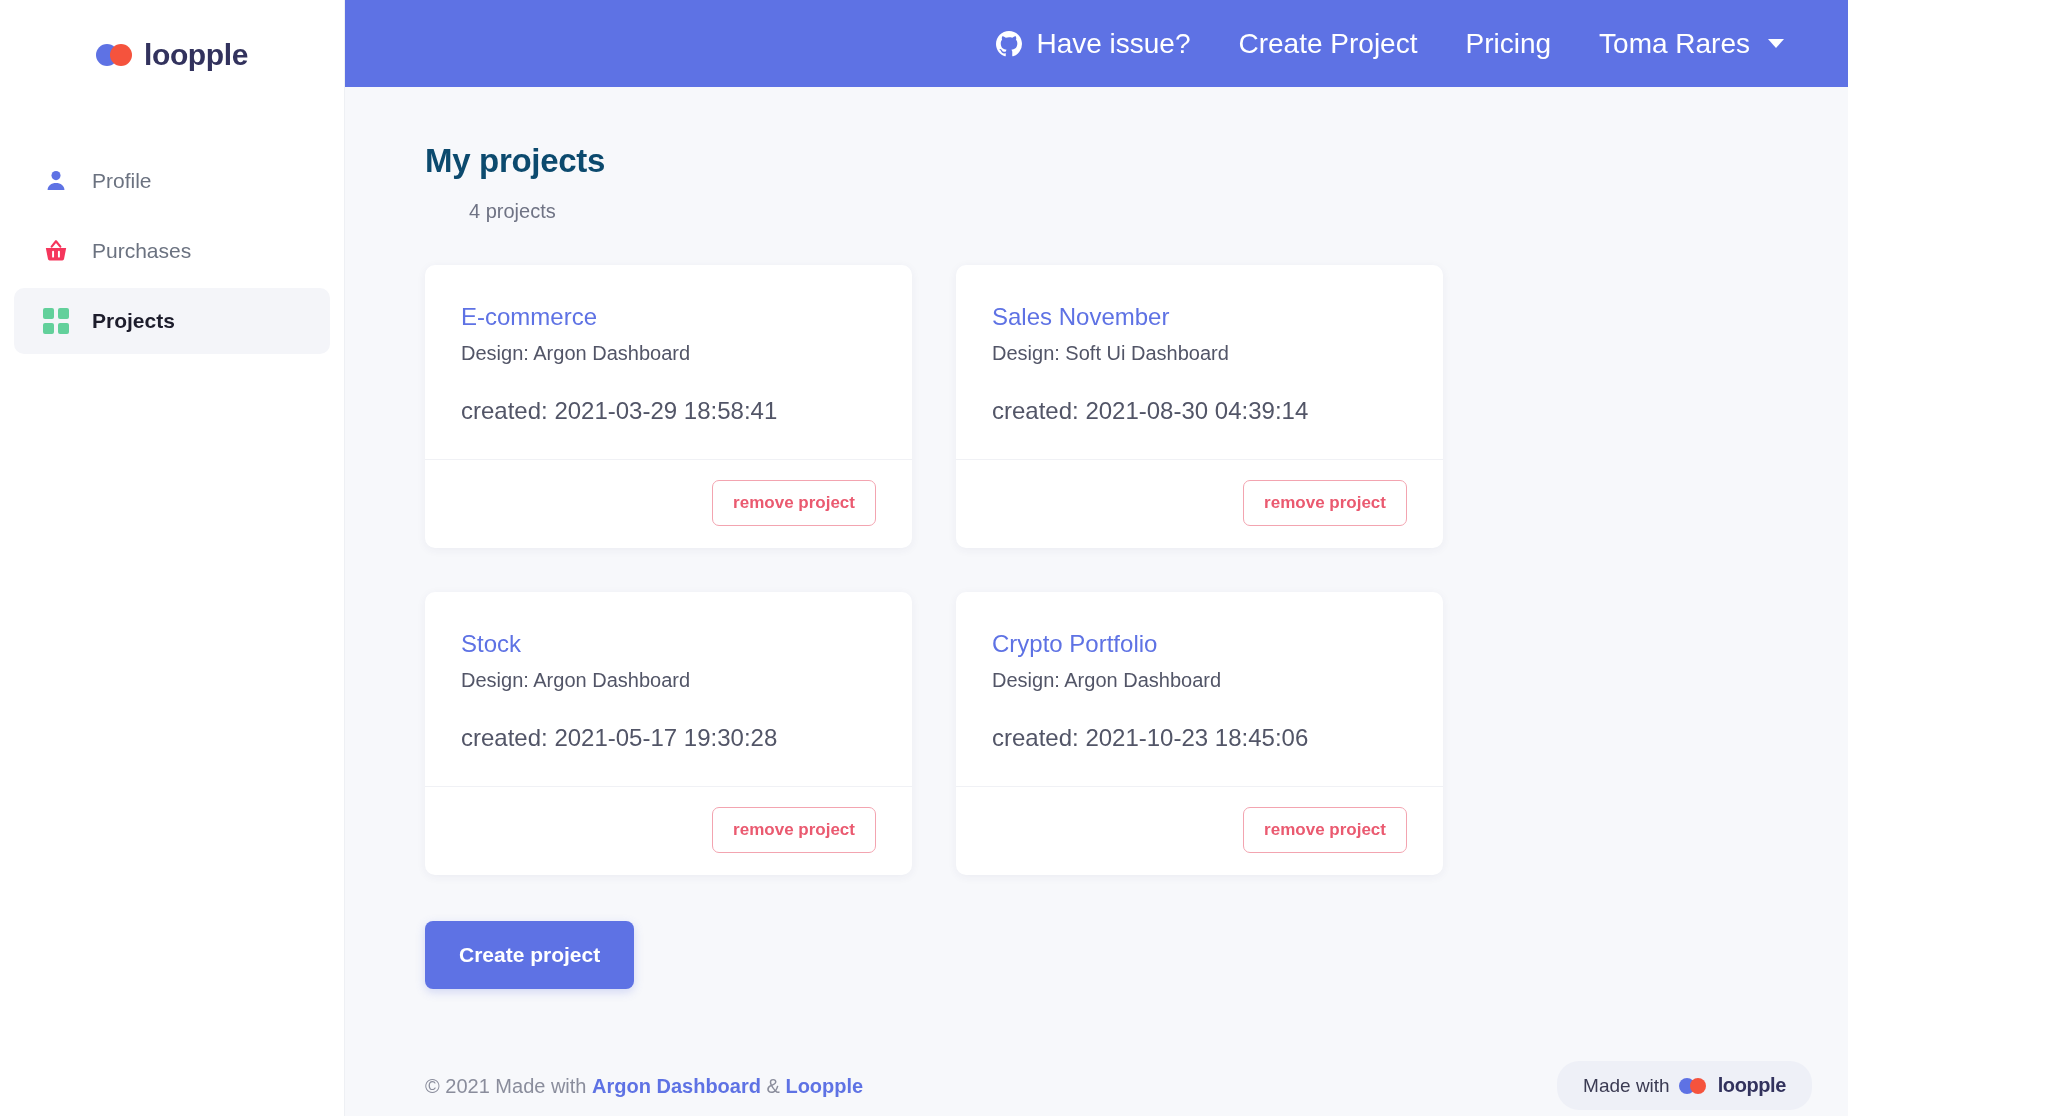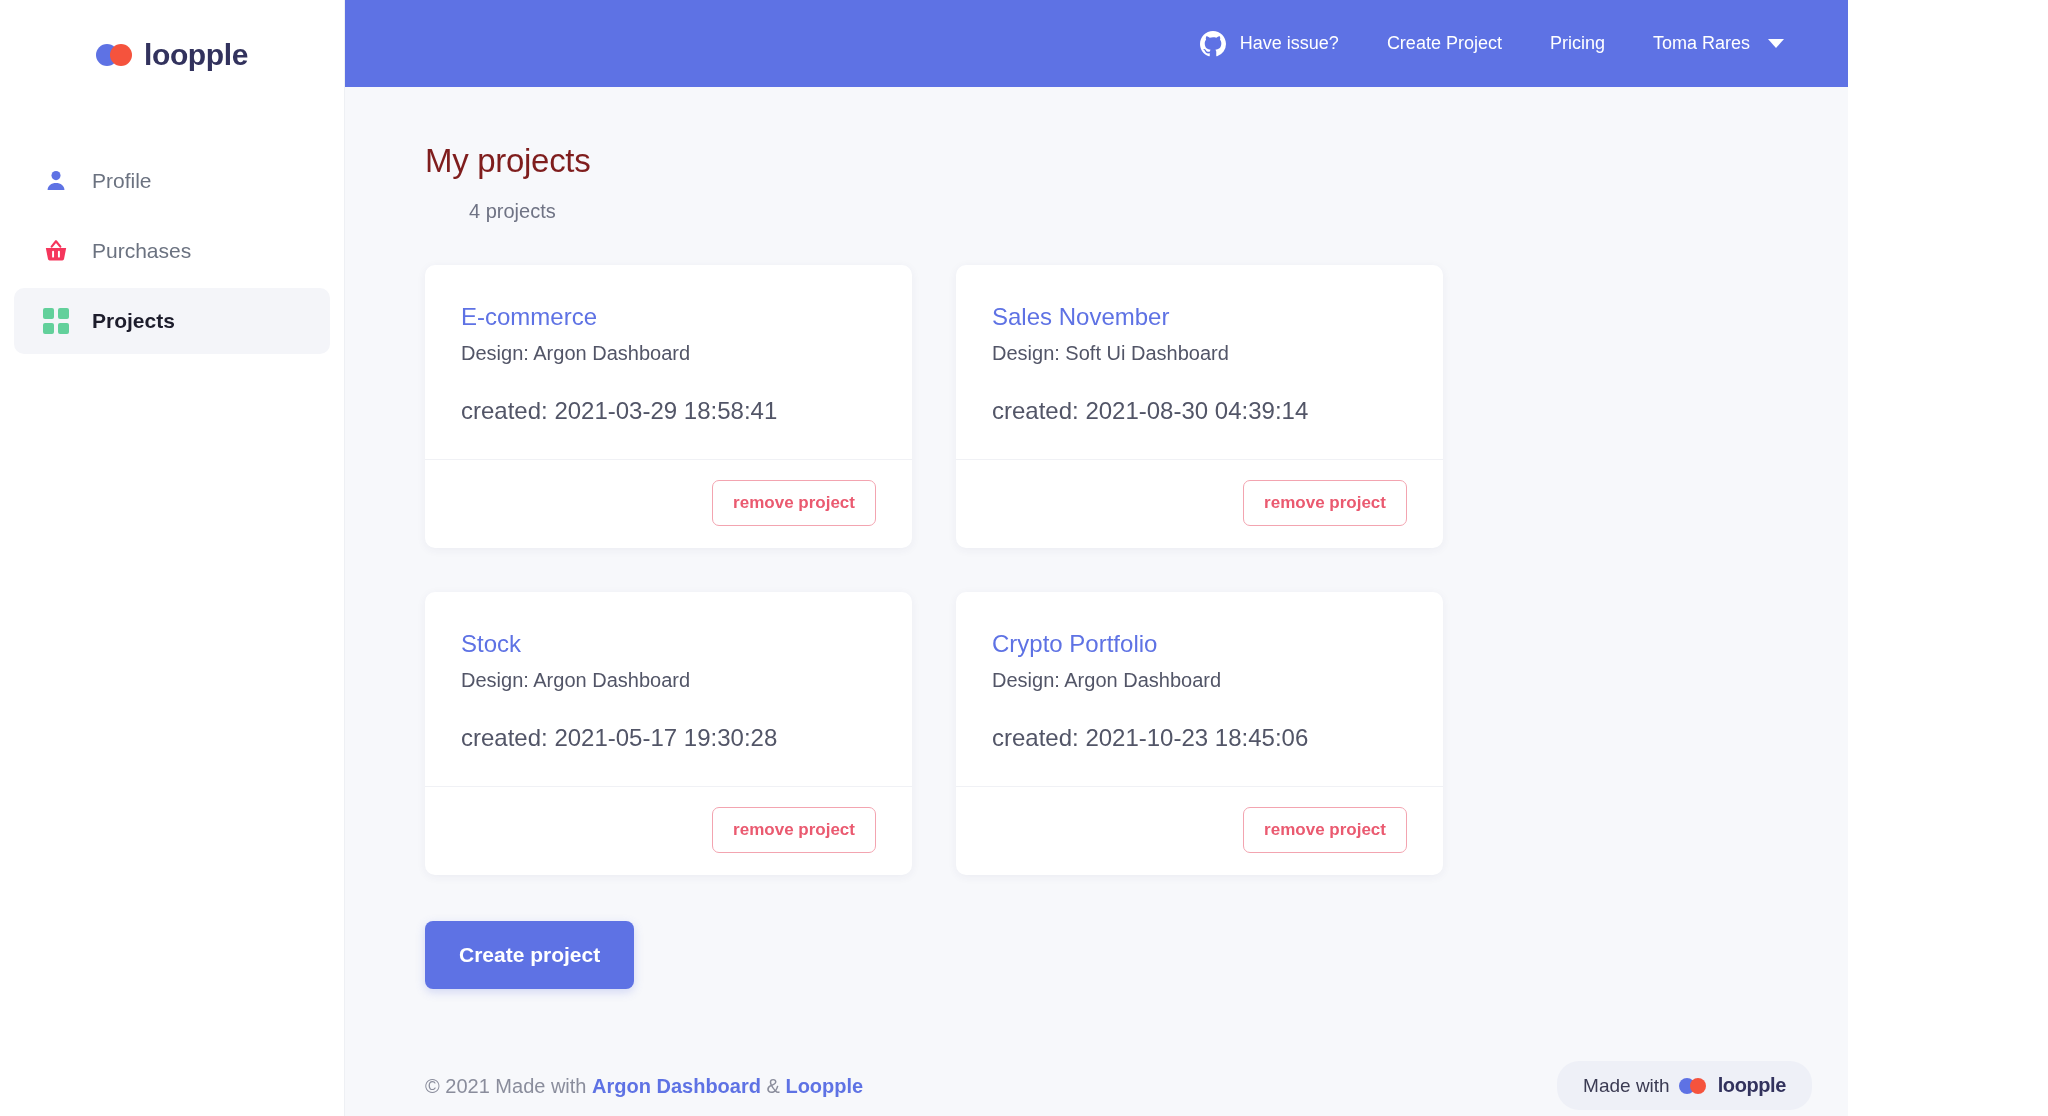--- a/index.html
+++ b/index.html
@@ -60,40 +60,40 @@
 
   .topbar {
     height: 87px; flex: 0 0 87px;
     background: #5e72e4;
     display: flex; align-items: center; justify-content: flex-end;
     padding-right: 40px;
     gap: 0;
   }
   .topnav-link {
     color: #ffffff;
-    font-size: 18px;
+    font-size: 28px;
     padding: 0 24px;
     display: flex; align-items: center; gap: 14px;
     cursor: pointer; white-space: nowrap;
     text-decoration: none;
   }
   .gh-icon { width: 26px; height: 26px; display: block; }
   .caret {
     display: inline-block;
     width: 0; height: 0;
     border-left: 8px solid transparent;
     border-right: 8px solid transparent;
     border-top: 9px solid #ffffff;
     margin-left: 4px;
   }
 
   
   .content { flex: 1 1 auto; position: relative; padding: 55px 60px 0 80px; }
 
-  .page-title { font-size: 33px; font-weight: 400; color: #7f1d1d; letter-spacing: -0.3px; }
+  .page-title { font-size: 33px; font-weight: 700; color: #0c4a6e; letter-spacing: -0.3px; }
   .page-sub { margin-top: 20px; font-size: 20px; color: #6f7384; margin-left: 44px; }
 
   .cards {
     margin-top: 42px;
     display: flex; flex-wrap: wrap;
     gap: 44px 44px;
     max-width: 1610px;
   }
   .card {
     width: 487px;

